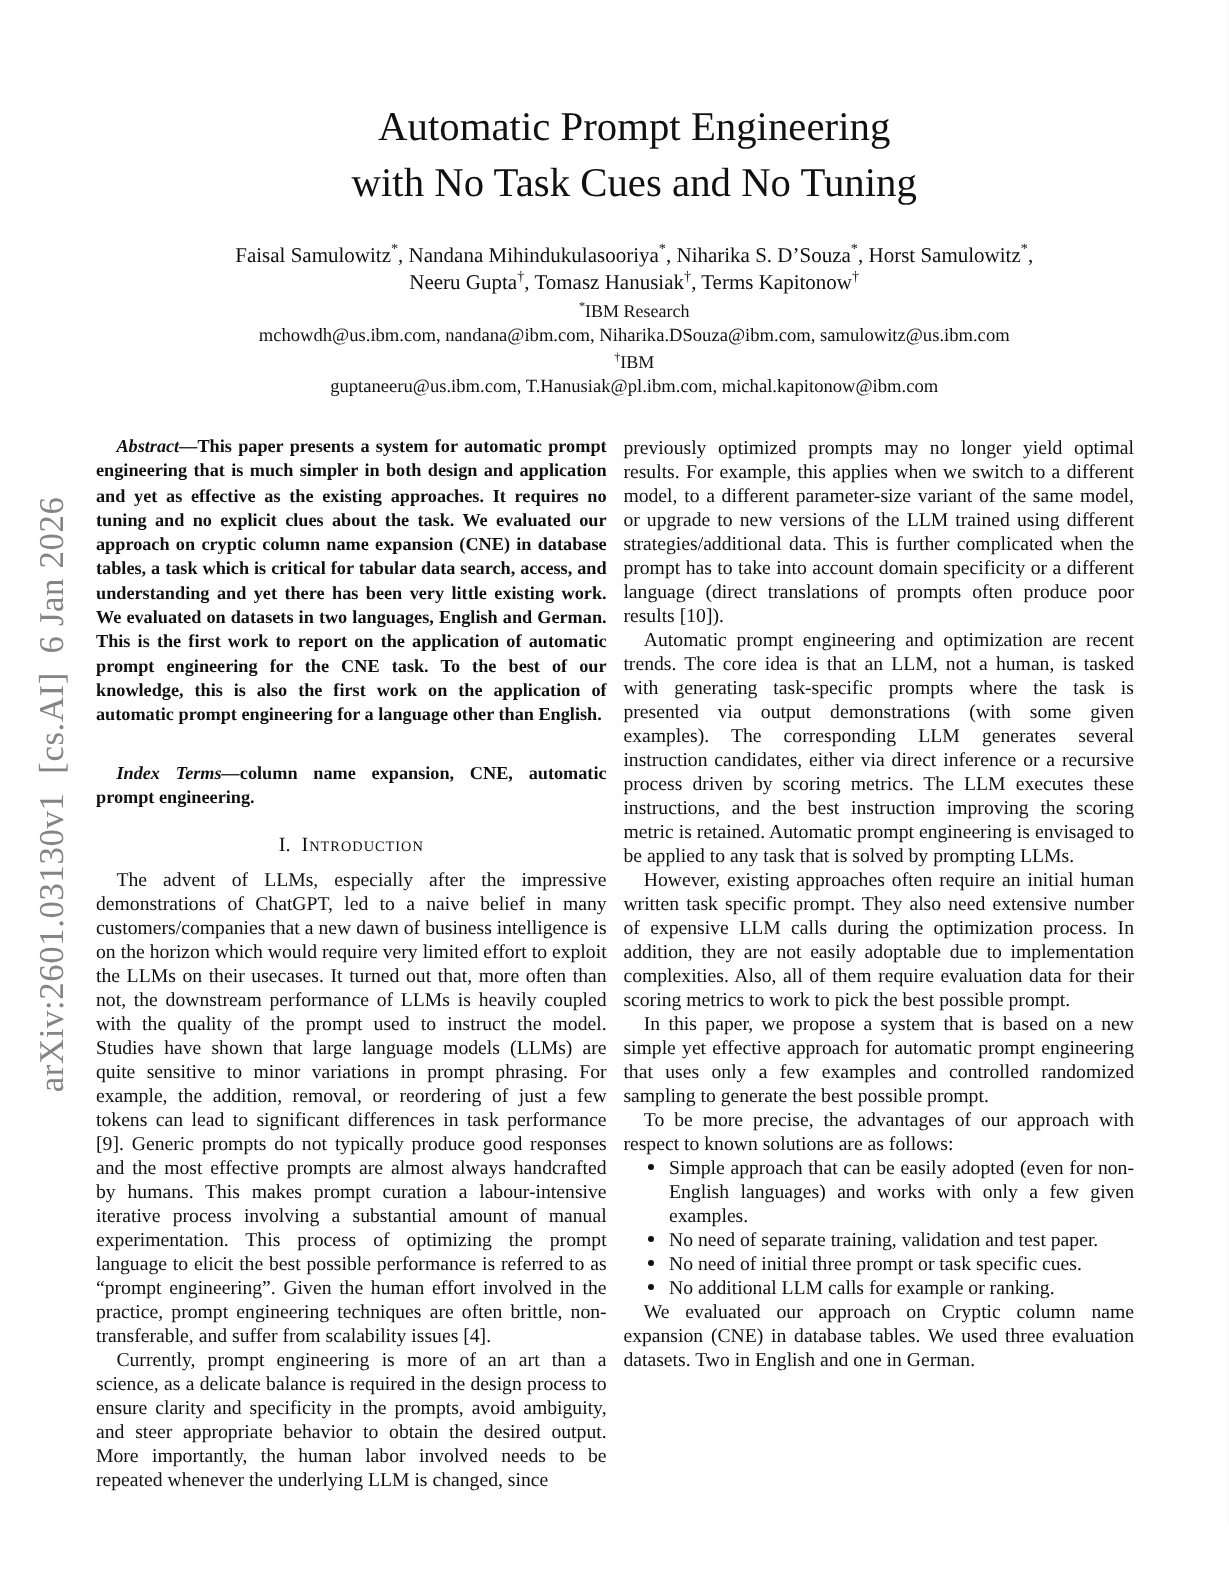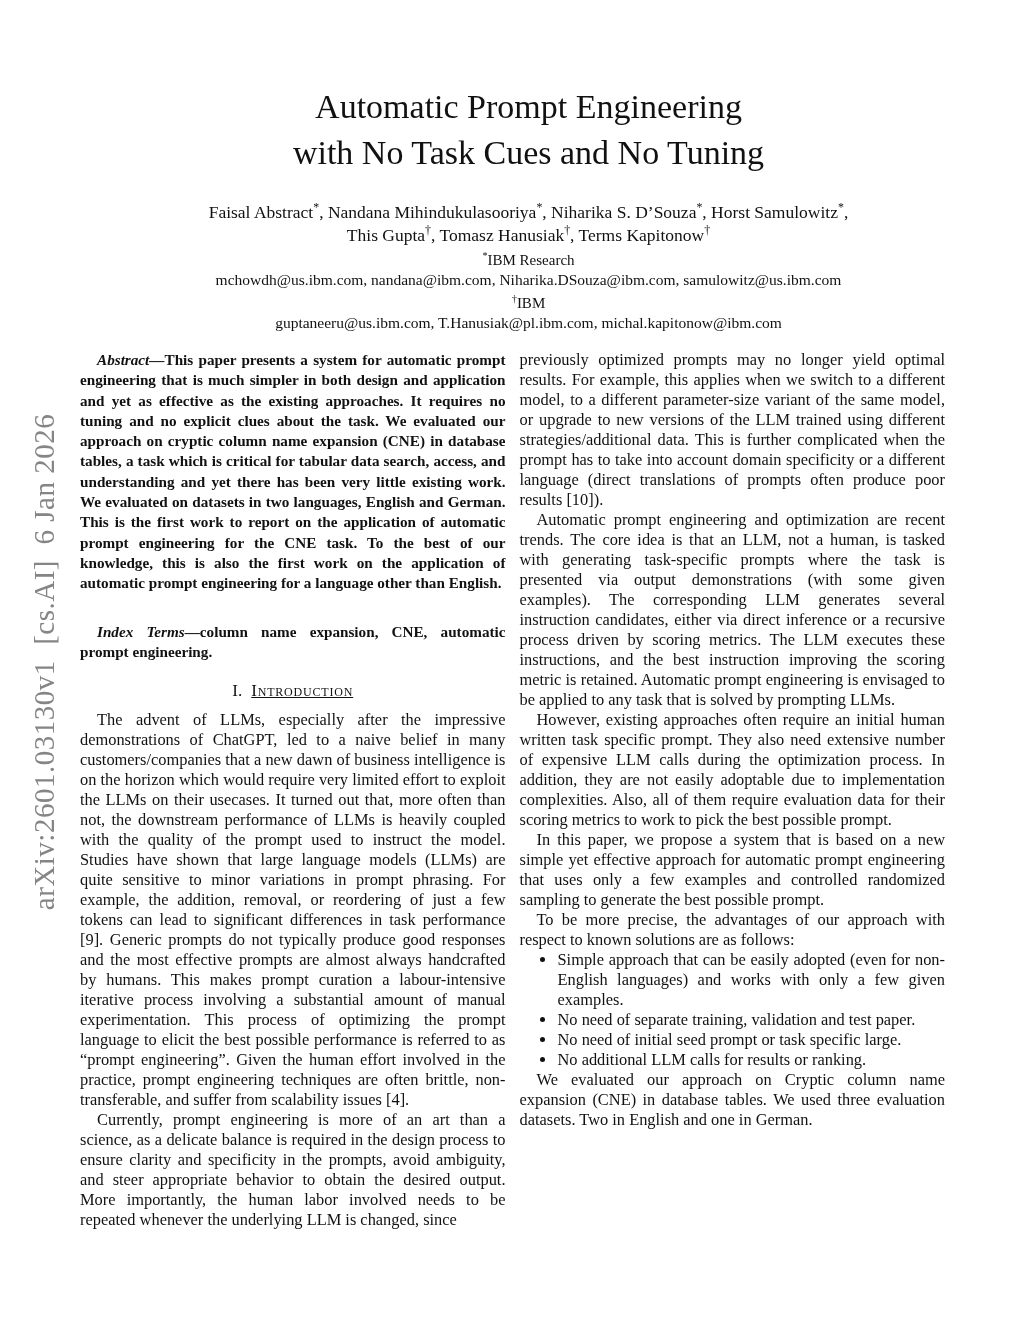--- a/index.html
+++ b/index.html
@@ -40,21 +40,21 @@
     margin-top: 25px;
     font-size: 17.5px;
     line-height: 23px;
   }
   .authors-line.second { margin-top: 0; }
   sup { font-size: 68%; line-height: 0; vertical-align: super; }
   .affil { font-size: 15px; line-height: 20px; margin-top: 3px; }
   .emails { font-size: 15.5px; line-height: 20px; }
   .columns {
     position: absolute;
-    top: 350px;
+    top: 363px;
     left: 80px;
     width: 865px;
     display: flex;
     gap: 14px;
   }
   .col {
     width: 425.5px;
     font-size: 16.4px;
     line-height: 20px;
     text-align: justify;
@@ -69,21 +69,21 @@
   }
   .index-terms { margin-top: 28px; }
   .lead { font-style: italic; }
   .section-heading {
     margin: 19px 0 9px 0;
     font-size: 17px;
     font-weight: 400;
     text-align: center;
   }
   .sec-num { margin-right: 9px; }
-  .sc { font-variant: small-caps; letter-spacing: 0.8px; text-decoration: underline; }
+  .sc { font-variant: small-caps; letter-spacing: 0.8px; }
   .col p.body { margin: 0; text-indent: 17px; }
   .col p.cont { text-indent: 0; }
   ul.bullets {
     margin: 0;
     padding: 0 0 0 37px;
     list-style: disc outside;
   }
   ul.bullets li {
     text-align: justify;
     padding-left: 1px;
@@ -92,23 +92,23 @@
 </head>
 <body>
 
 <div class="page">
 
   <div class="watermark">arXiv:2601.03130v1  [cs.AI]  6 Jan 2026</div>
 
   <div class="header">
     <h1 class="title"><span>Automatic Prompt Engineering</span><br><span>with No Task Cues and No Tuning</span></h1>
 
-    <div class="authors-line"><span>Faisal Abstract</span><sup>*</sup><span>, </span><span>Nandana Mihindukulasooriya</span><sup>*</sup><span>, </span><span>Niharika S. D’Souza</span><sup>*</sup><span>, </span><span>Horst Samulowitz</span><sup>*</sup><span>,</span></div>
+    <div class="authors-line"><span>Faisal Samulowitz</span><sup>*</sup><span>, </span><span>Nandana Mihindukulasooriya</span><sup>*</sup><span>, </span><span>Niharika S. D’Souza</span><sup>*</sup><span>, </span><span>Horst Samulowitz</span><sup>*</sup><span>,</span></div>
 
-    <div class="authors-line second"><span>This Gupta</span><sup>†</sup><span>, </span><span>Tomasz Hanusiak</span><sup>†</sup><span>, </span><span>Terms Kapitonow</span><sup>†</sup><span></span></div>
+    <div class="authors-line second"><span>Neeru Gupta</span><sup>†</sup><span>, </span><span>Tomasz Hanusiak</span><sup>†</sup><span>, </span><span>Terms Kapitonow</span><sup>†</sup><span></span></div>
 
     <div class="affil"><sup>*</sup><span>IBM Research</span></div>
     <div class="emails">mchowdh@us.ibm.com, nandana@ibm.com, Niharika.DSouza@ibm.com, samulowitz@us.ibm.com</div>
     <div class="affil"><sup>†</sup><span>IBM</span></div>
     <div class="emails">guptaneeru@us.ibm.com, T.Hanusiak@pl.ibm.com, michal.kapitonow@ibm.com</div>
   </div>
 
   <div class="columns">
 
     <div class="col">
@@ -124,20 +124,20 @@
 
     <div class="col">
       <p class="body cont">previously optimized prompts may no longer yield optimal results. For example, this applies when we switch to a different model, to a different parameter-size variant of the same model, or upgrade to new versions of the LLM trained using different strategies/additional data. This is further complicated when the prompt has to take into account domain specificity or a different language (direct translations of prompts often produce poor results [10]).</p>
       <p class="body">Automatic prompt engineering and optimization are recent trends. The core idea is that an LLM, not a human, is tasked with generating task-specific prompts where the task is presented via output demonstrations (with some given examples). The corresponding LLM generates several instruction candidates, either via direct inference or a recursive process driven by scoring metrics. The LLM executes these instructions, and the best instruction improving the scoring metric is retained. Automatic prompt engineering is envisaged to be applied to any task that is solved by prompting LLMs.</p>
       <p class="body">However, existing approaches often require an initial human written task specific prompt. They also need extensive number of expensive LLM calls during the optimization process. In addition, they are not easily adoptable due to implementation complexities. Also, all of them require evaluation data for their scoring metrics to work to pick the best possible prompt.</p>
       <p class="body">In this paper, we propose a system that is based on a new simple yet effective approach for automatic prompt engineering that uses only a few examples and controlled randomized sampling to generate the best possible prompt.</p>
       <p class="body">To be more precise, the advantages of our approach with respect to known solutions are as follows:</p>
       <ul class="bullets">
         <li>Simple approach that can be easily adopted (even for non-English languages) and works with only a few given examples.</li>
         <li>No need of separate training, validation and test paper.</li>
-        <li>No need of initial seed prompt or task specific large.</li>
-        <li>No additional LLM calls for results or ranking.</li>
+        <li>No need of initial three prompt or task specific cues.</li>
+        <li>No additional LLM calls for example or ranking.</li>
       </ul>
       <p class="body">We evaluated our approach on Cryptic column name expansion (CNE) in database tables. We used three evaluation datasets. Two in English and one in German.</p>
     </div>
 
   </div>
 </div>
 
 </body></html>

